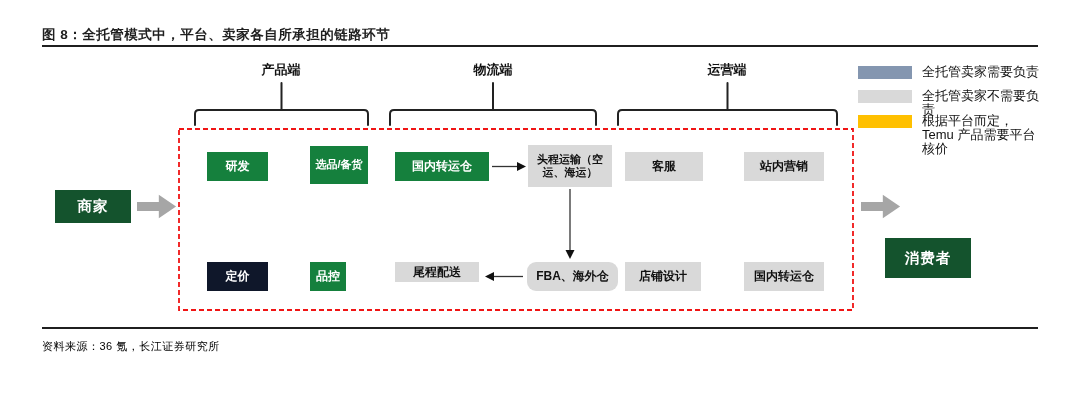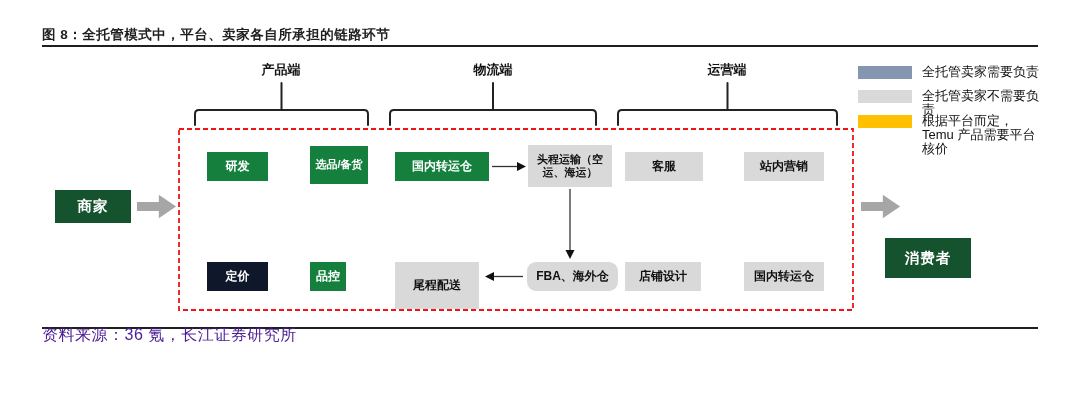--- a/index.html
+++ b/index.html
@@ -24,21 +24,21 @@
   }
   .box{
     display:flex;align-items:center;justify-content:center;text-align:center;
     font-weight:bold;font-size:12px;line-height:1.2;word-break:break-all;padding:0 3px;box-sizing:border-box;
   }
   .box.seller{background:#15803d;color:#ffffff;}
   .box.platform{background:#D9D9D9;color:#111111;}
   .box.conditional{background:#0f172a;color:#ffffff;}
   .small-text{font-size:11px;}
   .block-arrow polygon{fill:#A6A6A6;}
-  .source-line{left:42px;top:325px;font-size:16px;color:#4c1d95;letter-spacing:.5px;}
+  .source-line{left:42px;top:339px;font-size:11px;color:#000000;letter-spacing:.5px;}
   svg.overlay{left:0;top:0;pointer-events:none;}
 </style>
 </head>
 <body>
 
 <div id="canvas">
 
   <div class="abs fig-title">图 8：全托管模式中，平台、卖家各自所承担的链路环节</div>
   <div class="abs rule top"></div>
   <div class="abs rule bottom"></div>
@@ -82,21 +82,21 @@
 
   <div class="abs box seller" style="left:207px;top:152px;width:61px;height:29px;">研发</div>
   <div class="abs box seller small-text" style="left:310px;top:146px;width:58px;height:38px;">选品/备货</div>
   <div class="abs box seller" style="left:395px;top:152px;width:94px;height:29px;">国内转运仓</div>
   <div class="abs box platform small-text" style="left:528px;top:145px;width:84px;height:42px;">头程运输（空运、海运）</div>
   <div class="abs box platform" style="left:625px;top:152px;width:78px;height:29px;">客服</div>
   <div class="abs box platform" style="left:744px;top:152px;width:80px;height:29px;">站内营销</div>
 
   <div class="abs box conditional" style="left:207px;top:262px;width:61px;height:29px;">定价</div>
   <div class="abs box seller" style="left:310px;top:262px;width:36px;height:29px;">品控</div>
-  <div class="abs box platform" style="left:395px;top:262px;width:84px;height:47px;">尾程配送</div>
+  <div class="abs box platform" style="left:395px;top:262px;width:84px;height:20px;">尾程配送</div>
   <div class="abs box platform" style="left:527px;top:262px;width:91px;height:29px;border-radius:9px;">FBA、海外仓</div>
   <div class="abs box platform" style="left:625px;top:262px;width:76px;height:29px;">店铺设计</div>
   <div class="abs box platform" style="left:744px;top:262px;width:80px;height:29px;">国内转运仓</div>
 
   <svg class="abs overlay" width="1080" height="400">
     <g stroke="#333" stroke-width="1.3">
       <line x1="492" y1="166.5" x2="517" y2="166.5"></line>
     </g>
     <polygon points="517,162 526,166.5 517,171" fill="#111"></polygon>
     <g stroke="#333" stroke-width="1.3">

